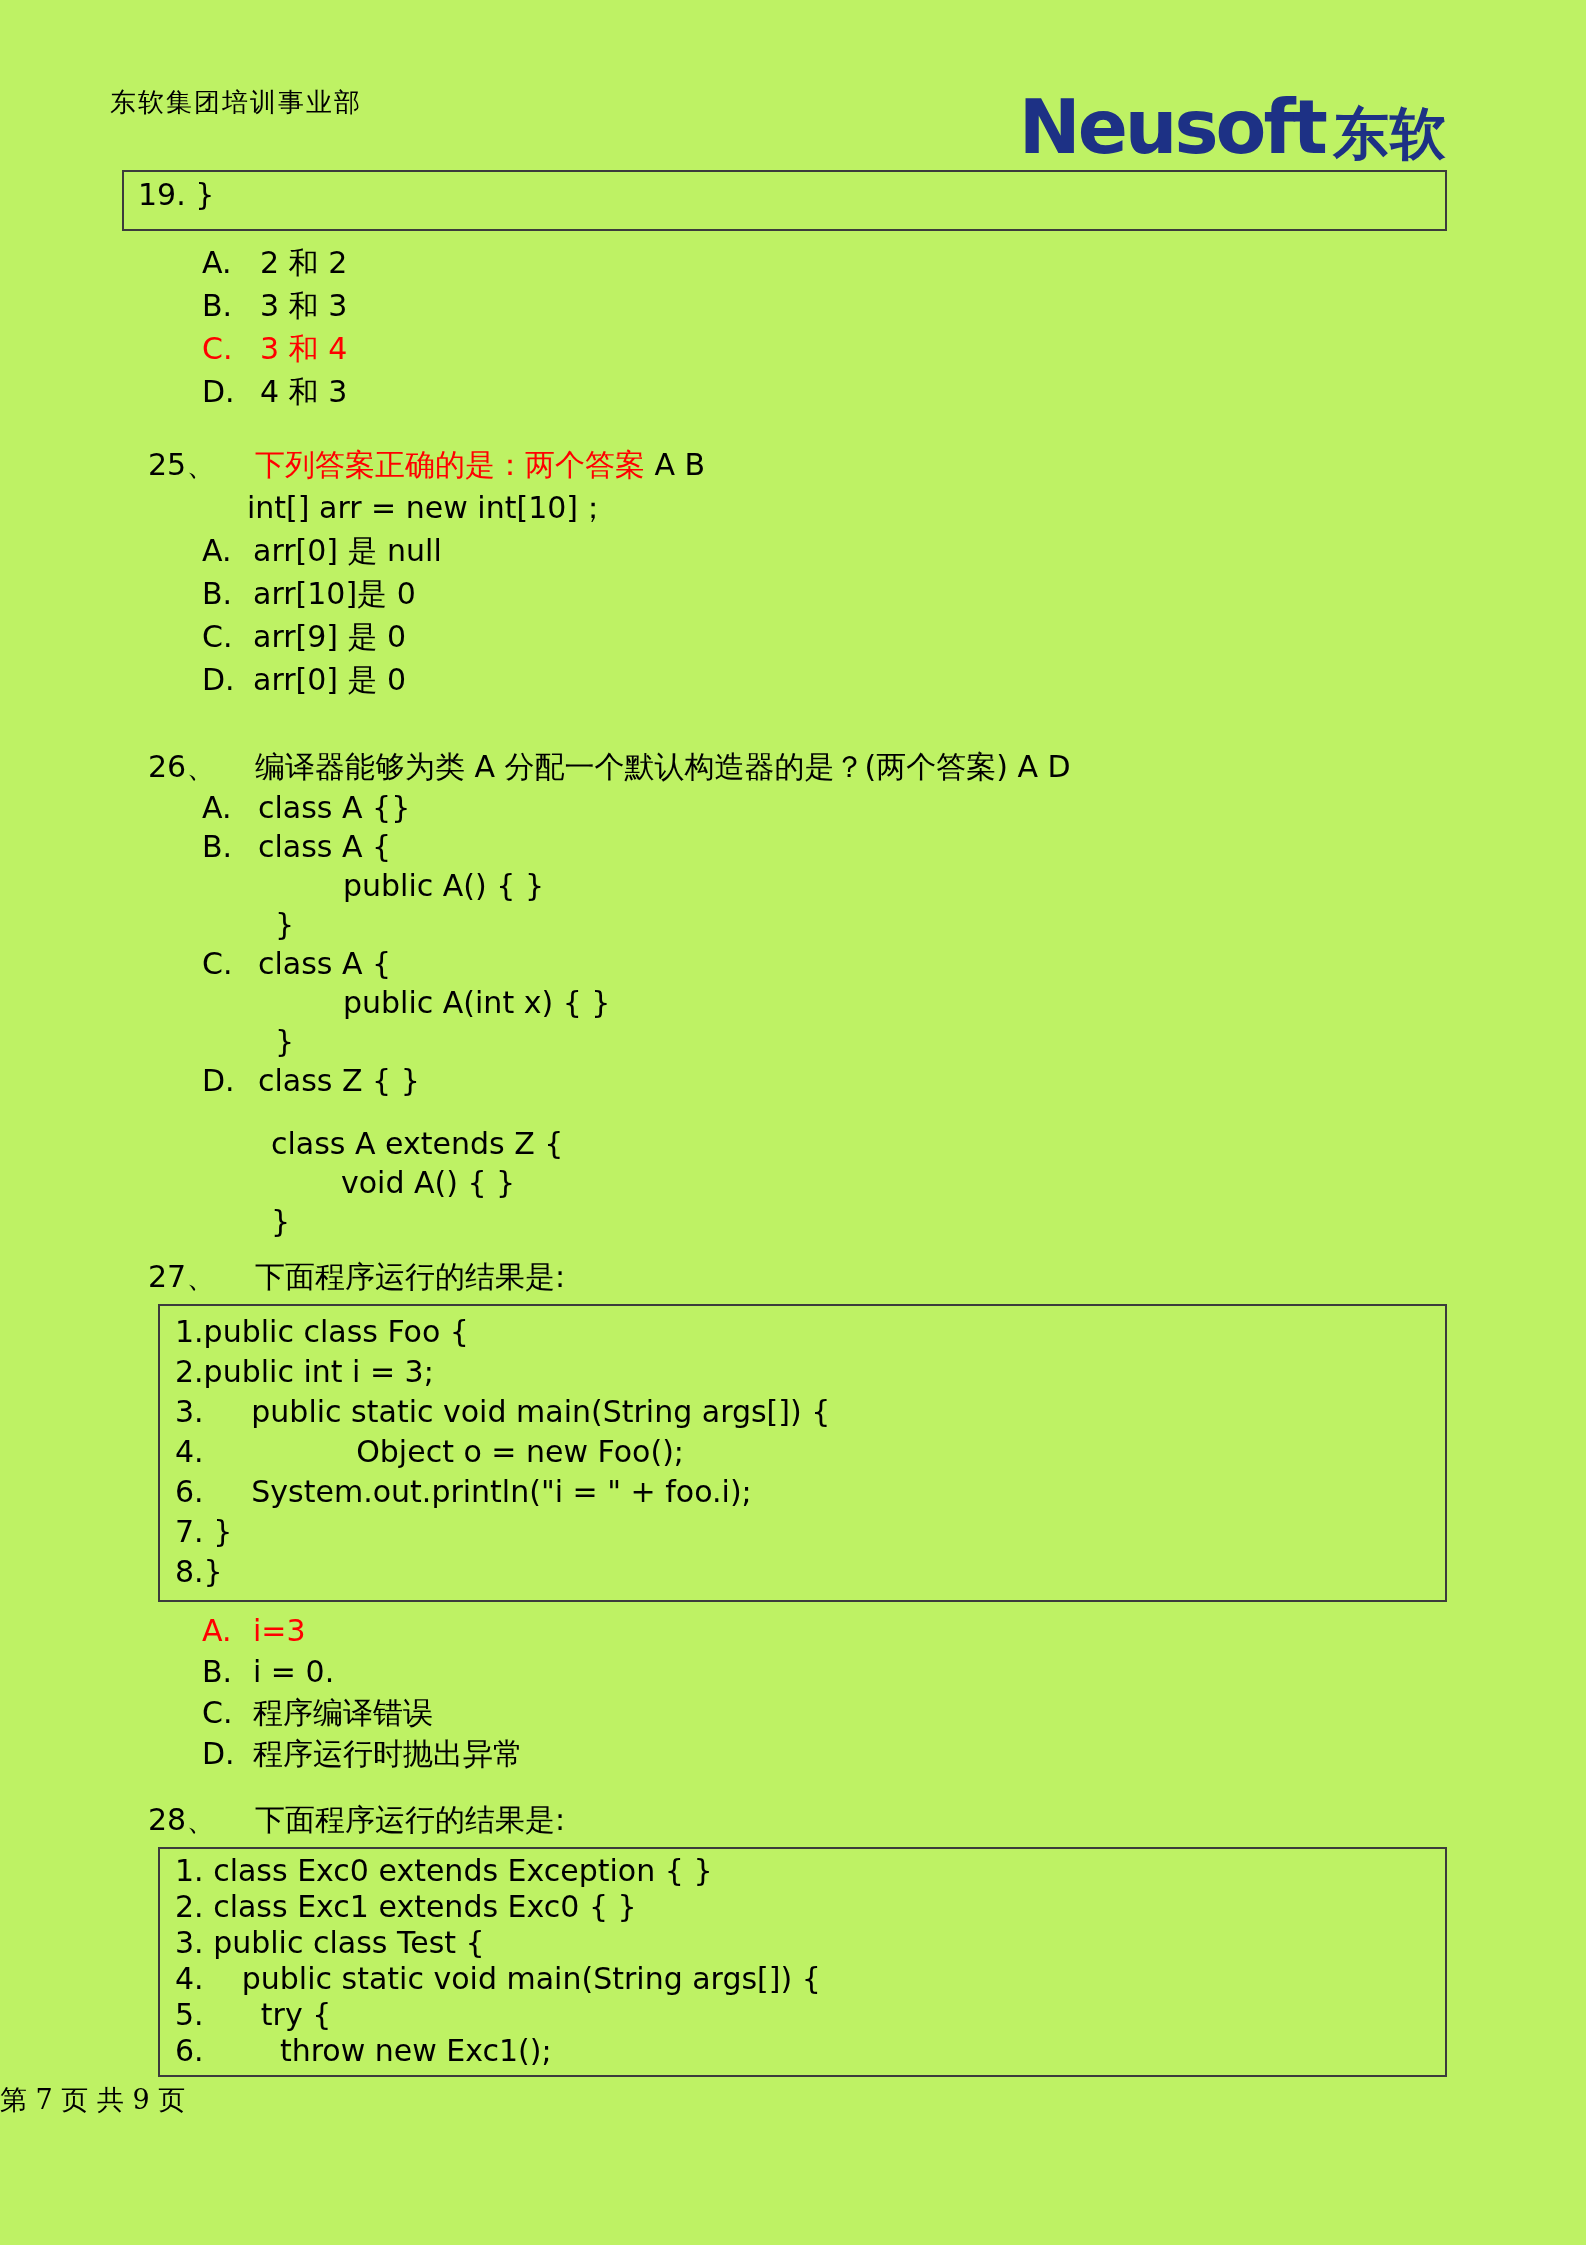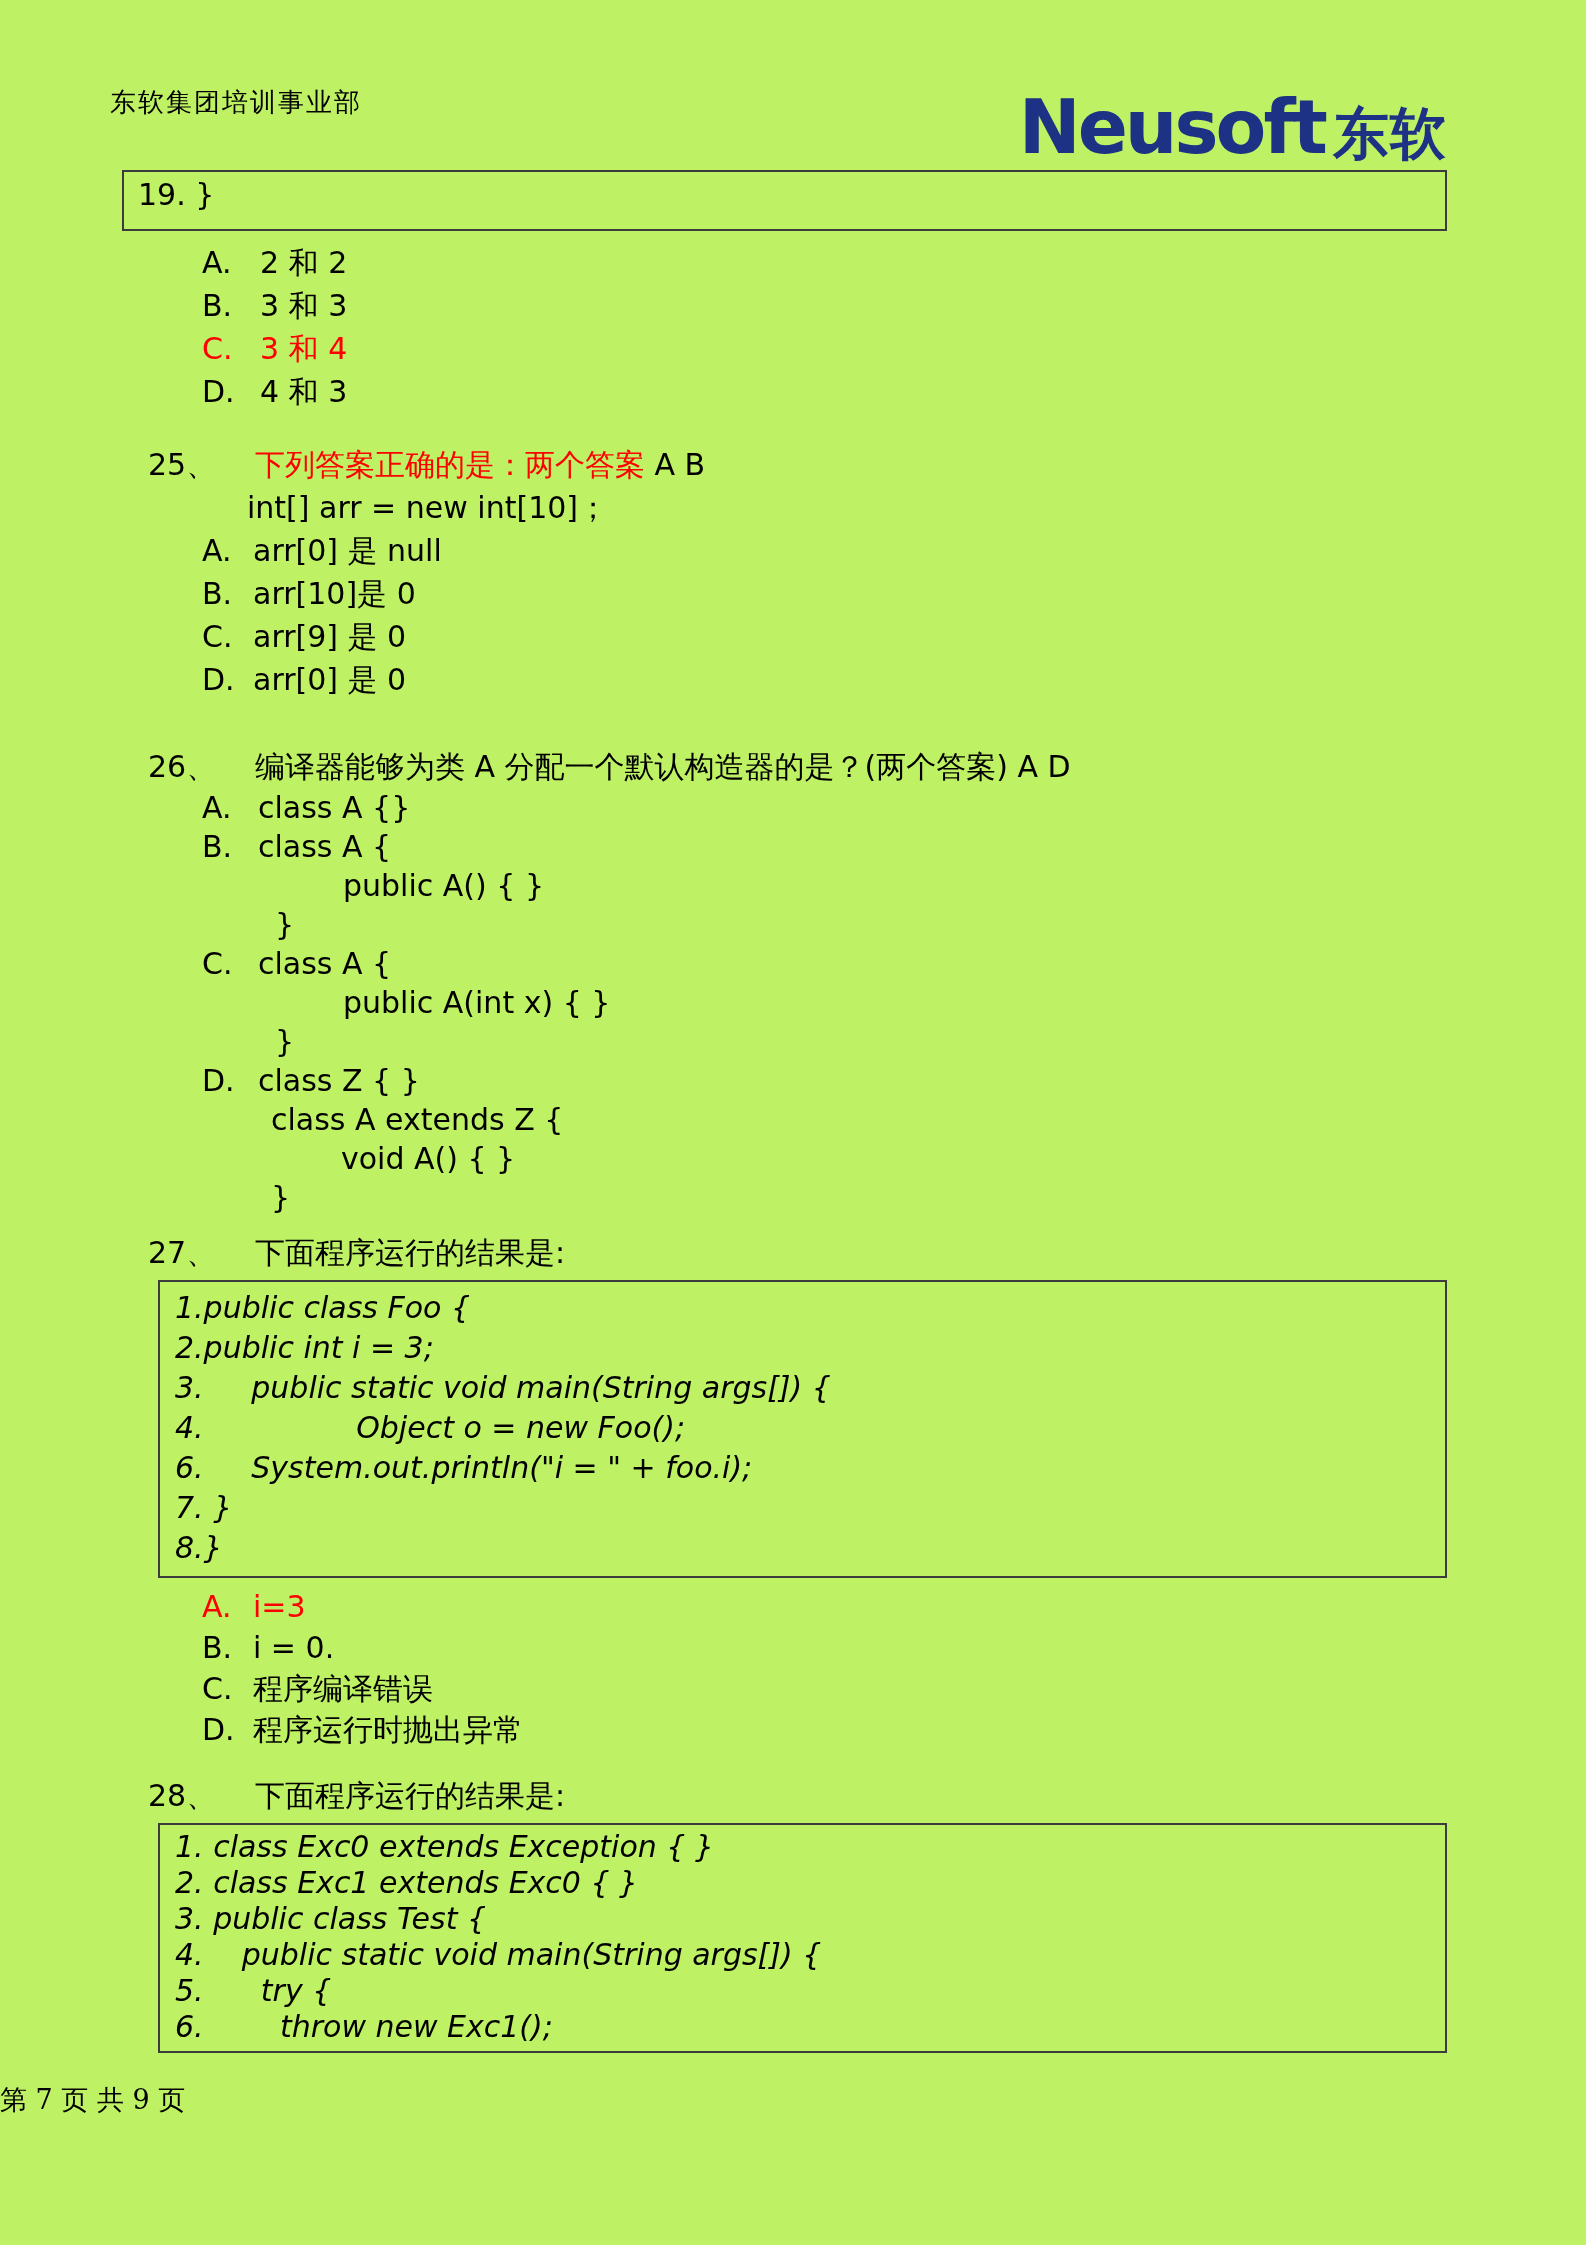--- a/index.html
+++ b/index.html
@@ -21,21 +21,21 @@
   }
   .logo {
     position:absolute; right:0; bottom:6px; color:#1d3185; font-weight:bold;
     font-size:74px; letter-spacing:-3px; line-height:1; white-space:nowrap;
   }
   .logo .cjk { font-size:56px; letter-spacing:1px; margin-left:8px; font-weight:900; }
 
   
   .box19 { border:2px solid #3c3c3c; margin-left:12px; padding:6px 10px 17px 14px; line-height:34px; }
   .codebox { border:2px solid #3c3c3c; margin-left:48px; margin-top:6px; padding:6px 10px 8px 15px; }
-  .codebox .cl { line-height:40px; white-space:pre;font-style:italic; }
+  .codebox .cl { line-height:40px; white-space:pre; }
   .codebox.small .cl { line-height:36px; }
   .codebox.small { padding:4px 10px 6px 15px; }
 
   
   .opts { margin:10px 0 0 92px; }
   .opt { display:flex; line-height:43px; }
   .opt .letter { flex:0 0 58px; }
   .opts.tight .opt { line-height:41px; }
   .opts.tight .opt .letter { flex:0 0 51px; }
 
@@ -143,21 +143,21 @@
       <div class="lines">
         <div>class A {</div>
         <div style="padding-left:85px;">public A(int x) { }</div>
         <div style="padding-left:17px;">}</div>
       </div>
     </div>
     <div class="opt26">
       <span class="letter">D.</span>
       <div class="lines">
         <div>class Z { }</div>
-        <div style="padding-left:13px;">class A extends Z {</div>
+        <div style="padding-left:13px;margin-top:24px;">class A extends Z {</div>
         <div style="padding-left:83px;">void A() { }</div>
         <div style="padding-left:13px;">}</div>
       </div>
     </div>
   </div>
 
   <div class="qrow mt-q27">
     <span class="qnum">27、</span>
     <span>下面程序运行的结果是:</span>
   </div>

